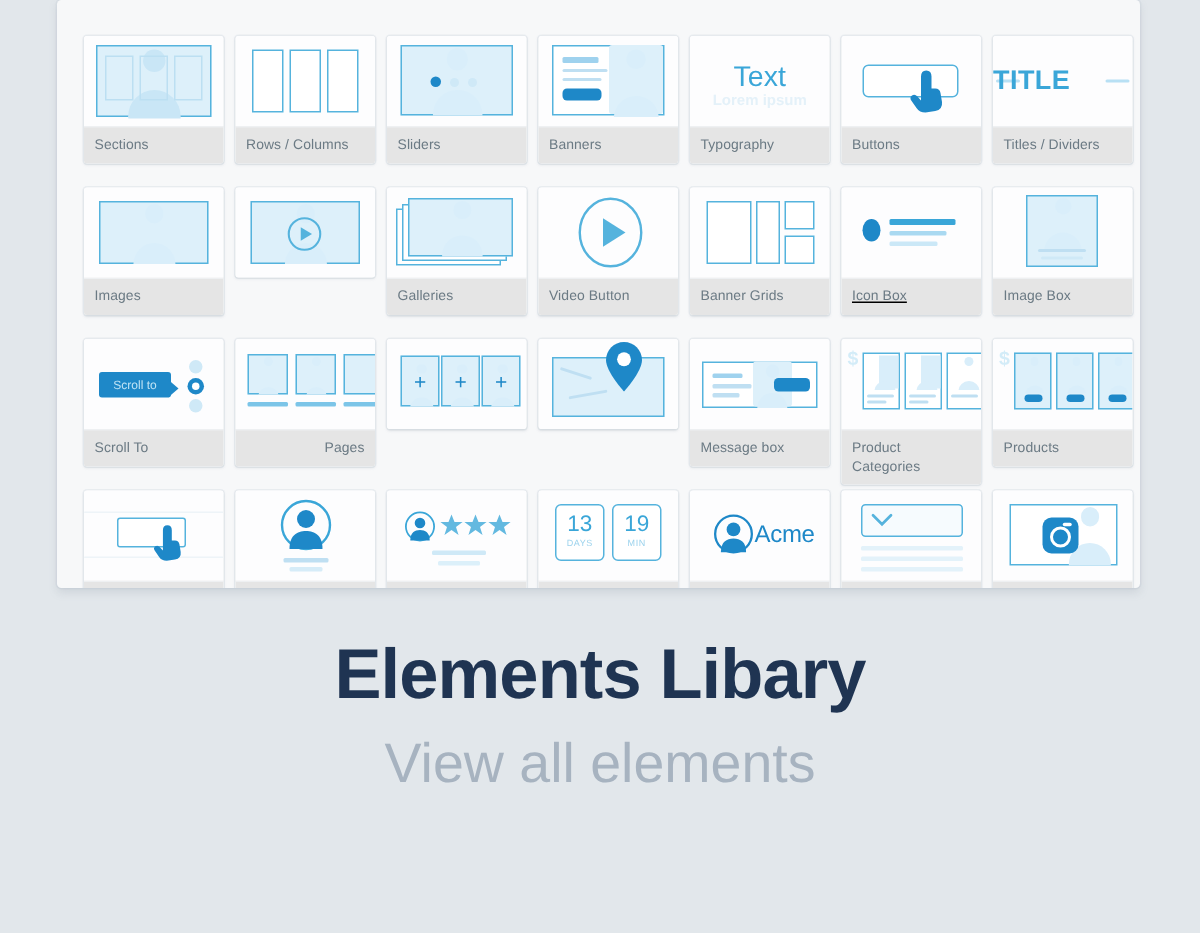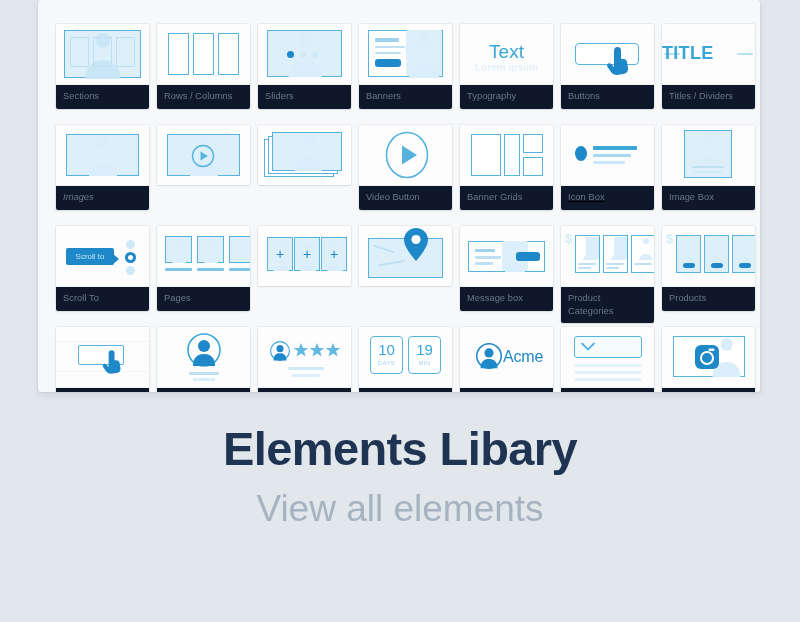--- a/index.html
+++ b/index.html
@@ -43,21 +43,21 @@
   }
   .card.tall { z-index: 5; }
   .thumb {
     position: relative;
     height: 60px;
     background: #fdfdfe;
     overflow: hidden;
   }
   .label {
     border-top: 1px solid #eef0f2;
-    background: #0f172a;
+    background: #e5e5e5;
     padding: 5px 7px 6px 7px;
     font-size: 9.3px;
     line-height: 12.5px;
     color: #6b7a84;
     letter-spacing: 0.05px;
     white-space: nowrap;
   }
   .card.tall .label { white-space: normal; }
 
   
@@ -191,21 +191,21 @@
           <div class="line" style="left:2px;top:29px;width:16px;height:2px;background:#b8e0f4;"></div>
           <div class="txt-blue" style="left:0;right:0;top:19px;text-align:left;font-size:18px;letter-spacing:0.3px;">TITLE</div>
           <div class="line" style="left:75px;top:29px;width:16px;height:2px;background:#b8e0f4;"></div>
         </div>
         <div class="label">Titles / Dividers</div>
       </div>
     </div>
 
     <div class="grid-row" style="margin-top:4px;">
 
-      <div class="card" style="left:18px;font-style:italic;">
+      <div class="card" style="left:18px;">
         <div class="thumb">
           <div class="bx fill" style="left:10px;top:9px;width:73px;height:42px;"></div>
           <div class="av soft" style="left:29px;top:5px;width:36px;height:46px;"></div>
         </div>
         <div class="label">Images</div>
       </div>
 
       <div class="card" style="left:119px;">
         <div class="thumb">
           <div class="bx fill" style="left:10px;top:9px;width:73px;height:42px;"></div>
@@ -217,20 +217,21 @@
         </div>
       </div>
 
       <div class="card" style="left:220px;">
         <div class="thumb">
           <div class="bx" style="left:6px;top:14px;width:70px;height:38px;"></div>
           <div class="bx" style="left:10px;top:11px;width:70px;height:38px;"></div>
           <div class="bx fill" style="left:14px;top:7px;width:70px;height:39px;"></div>
           <div class="av soft" style="left:33px;top:3px;width:34px;height:43px;"></div>
         </div>
+        <div class="label">Galleries</div>
       </div>
 
       <div class="card" style="left:321px;">
         <div class="thumb">
           <svg class="ic" style="left:26px;top:6px;" width="44" height="48" viewBox="0 0 44 48">
             <ellipse cx="22" cy="24" rx="20.5" ry="22.5" fill="none" stroke="#55b3dd" stroke-width="1.6"></ellipse>
             <path d="M17 14.5 L32 24 L17 33.5 Z" fill="#55b3dd"></path>
           </svg>
         </div>
         <div class="label">Video Button</div>
@@ -275,21 +276,21 @@
           <div style="position:absolute;left:56px;top:27px;width:0;height:0;border-top:6px solid transparent;border-bottom:6px solid transparent;border-left:7px solid #1e88c8;"></div>
           <div style="position:absolute;left:10px;top:22px;width:48px;height:17px;line-height:17px;text-align:center;color:#bfe3f5;font-size:8px;">Scroll to</div>
           <div class="dot lt" style="left:70px;top:14px;width:9px;height:9px;"></div>
           <div class="dot" style="left:69px;top:26px;width:11px;height:11px;"></div>
           <div style="position:absolute;left:72px;top:29px;width:5px;height:5px;border-radius:50%;background:#ffffff;"></div>
           <div class="dot lt" style="left:70px;top:40px;width:9px;height:9px;"></div>
         </div>
         <div class="label">Scroll To</div>
       </div>
 
-      <div class="card" style="left:119px;">
+      <div class="card" style="left:119px;text-align:right;">
         <div class="thumb">
           <div class="bx fill" style="left:8px;top:10px;width:27px;height:27px;"></div>
           <div class="av soft" style="left:13px;top:8px;width:18px;height:29px;"></div>
           <div class="line" style="left:8px;top:42px;width:27px;height:3px;background:#7cc5e8;"></div>
           <div class="bx fill" style="left:40px;top:10px;width:27px;height:27px;"></div>
           <div class="av soft" style="left:45px;top:8px;width:18px;height:29px;"></div>
           <div class="line" style="left:40px;top:42px;width:27px;height:3px;background:#7cc5e8;"></div>
           <div class="bx fill" style="left:72px;top:10px;width:27px;height:27px;"></div>
           <div class="line" style="left:72px;top:42px;width:27px;height:3px;background:#7cc5e8;"></div>
         </div>
@@ -413,21 +414,21 @@
           </svg>
           <div class="line" style="left:30px;top:40px;width:36px;height:2.5px;background:#cfe9f7;"></div>
           <div class="line" style="left:34px;top:47px;width:28px;height:2.5px;background:#dcf0fa;"></div>
         </div>
         <div class="label"></div>
       </div>
 
       <div class="card" style="left:321px;">
         <div class="thumb">
           <div class="bx" style="left:11px;top:9px;width:33px;height:38px;border-radius:4px;"></div>
-          <div style="position:absolute;left:11px;top:14px;width:33px;text-align:center;color:#3aa6d8;font-size:15px;font-weight:normal;">10</div>
+          <div style="position:absolute;left:11px;top:14px;width:33px;text-align:center;color:#3aa6d8;font-size:15px;font-weight:normal;">13</div>
           <div style="position:absolute;left:11px;top:33px;width:33px;text-align:center;color:#9dd3ed;font-size:6px;letter-spacing:0.4px;">DAYS</div>
           <div class="bx" style="left:49px;top:9px;width:33px;height:38px;border-radius:4px;"></div>
           <div style="position:absolute;left:49px;top:14px;width:33px;text-align:center;color:#3aa6d8;font-size:15px;font-weight:normal;">19</div>
           <div style="position:absolute;left:49px;top:33px;width:33px;text-align:center;color:#9dd3ed;font-size:6px;letter-spacing:0.4px;">MIN</div>
         </div>
         <div class="label"></div>
       </div>
 
       <div class="card" style="left:422px;">
         <div class="thumb">

